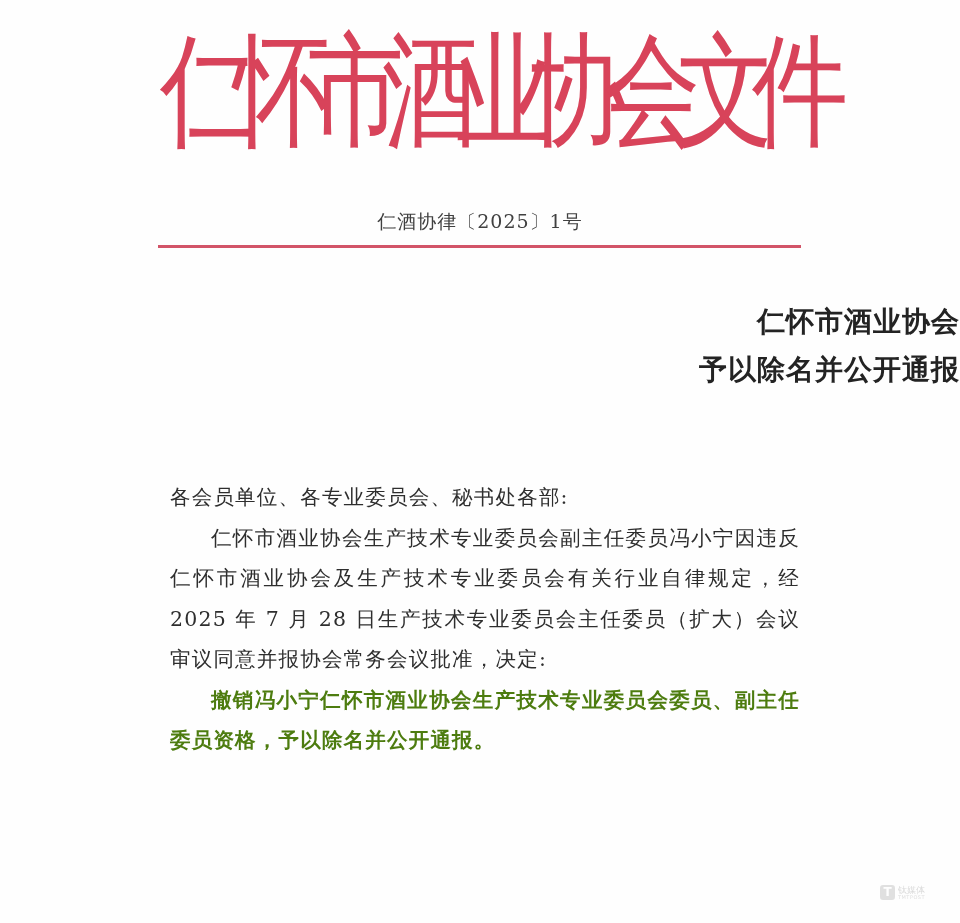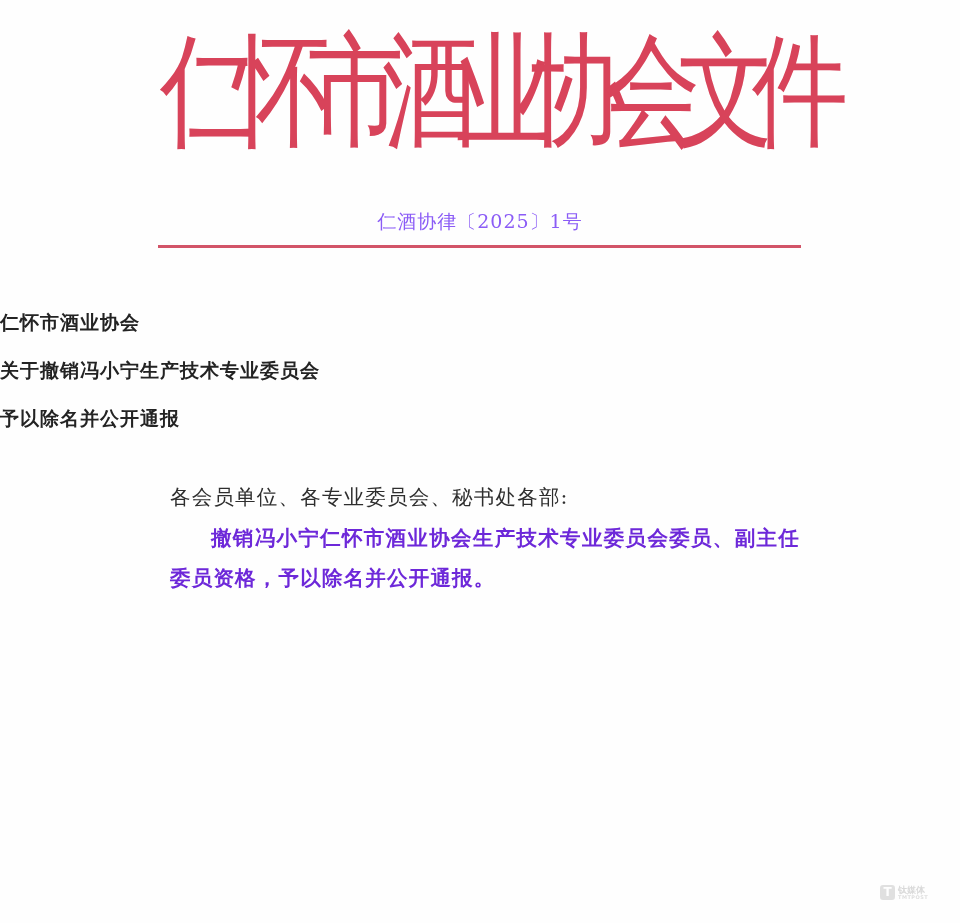--- a/index.html
+++ b/index.html
@@ -44,38 +44,38 @@
       text-align: center;
     }
     .doc-number {
       position: absolute;
       left: 0;
       width: 960px;
       top: 209px;
       text-align: center;
       font-size: 19px;
       letter-spacing: 1px;
-      color: #8b5cf6;
+      color: #404040;
     }
     .red-rule {
       position: absolute;
       left: 158px;
       top: 245px;
       width: 643px;
       height: 3px;
       background: #d25468;
     }
     .title-block {
       position: absolute;
       left: 0;
       width: 960px;
       top: 298px;
-      text-align: left;
+      text-align: right;
       font-weight: bold;
-      font-size: 19px;
+      font-size: 28px;
       line-height: 48px;
       color: #232323;
     }
     .title-block div {
       letter-spacing: 1px;
     }
     .body-text {
       position: absolute;
       left: 170px;
       top: 477px;
@@ -88,21 +88,21 @@
       margin: 0;
       text-align: justify;
       text-align-last: left;
       letter-spacing: 1.2px;
     }
     .body-text p.indent {
       text-indent: 2em;
     }
     .body-text p.bold {
       font-weight: bold;
-      color: #6d28d9;
+      color: #4d7c0f;
     }
     .watermark {
       position: absolute;
       left: 880px;
       top: 885px;
       display: flex;
       align-items: center;
       gap: 3px;
       opacity: 0.55;
     }
@@ -115,21 +115,20 @@
       font-family: "DejaVu Sans", sans-serif;
       font-weight: bold;
       font-size: 12px;
       line-height: 15px;
       text-align: center;
     }
     .watermark .wm-text {
       display: flex;
       flex-direction: column;
       line-height: 1;
-      font-weight: bold;
     }
     .watermark .wm-cn {
       font-family: "DejaVu Sans", sans-serif;
       font-size: 9px;
       color: #bcbcbc;
     }
     .watermark .wm-en {
       font-family: "DejaVu Sans", sans-serif;
       font-size: 5px;
       color: #c4c4c4;
@@ -152,26 +151,26 @@
     <span>文</span>
     <span>件</span>
   </div>
 
   <div class="doc-number">仁酒协律〔2025〕1号</div>
 
   <div class="red-rule"></div>
 
   <div class="title-block">
     <div>仁怀市酒业协会</div>
-    <div>关于撤销冯小宁生产技术专业委员会</div>
     <div>予以除名并公开通报</div>
   </div>
 
   <div class="body-text">
     <p>各会员单位、各专业委员会、秘书处各部:</p>
+    <p class="indent">仁怀市酒业协会生产技术专业委员会副主任委员冯小宁因违反仁怀市酒业协会及生产技术专业委员会有关行业自律规定，经 2025 年 7 月 28 日生产技术专业委员会主任委员（扩大）会议审议同意并报协会常务会议批准，决定:</p>
     <p class="indent bold">撤销冯小宁仁怀市酒业协会生产技术专业委员会委员、副主任委员资格，予以除名并公开通报。</p>
   </div>
 
   <div class="watermark">
     <div class="logo-box">T</div>
     <div class="wm-text">
       <span class="wm-cn">钛媒体</span>
       <span class="wm-en">TMTPOST</span>
     </div>
   </div>

